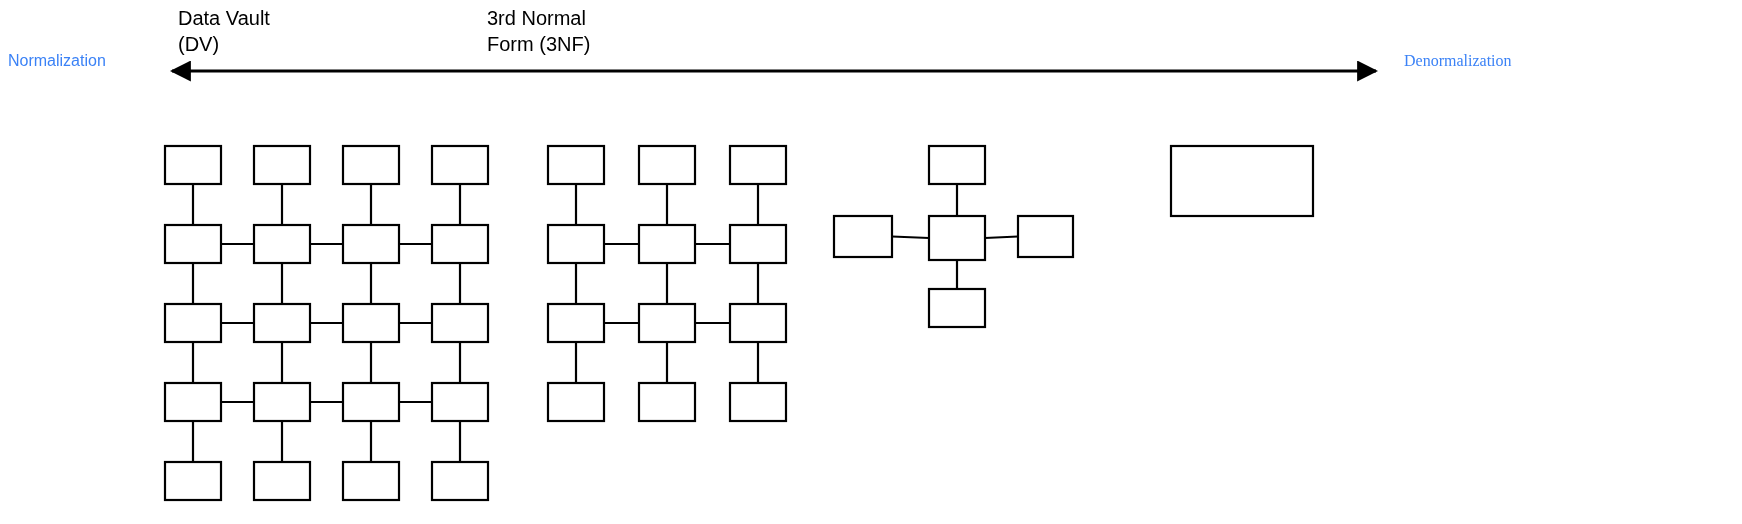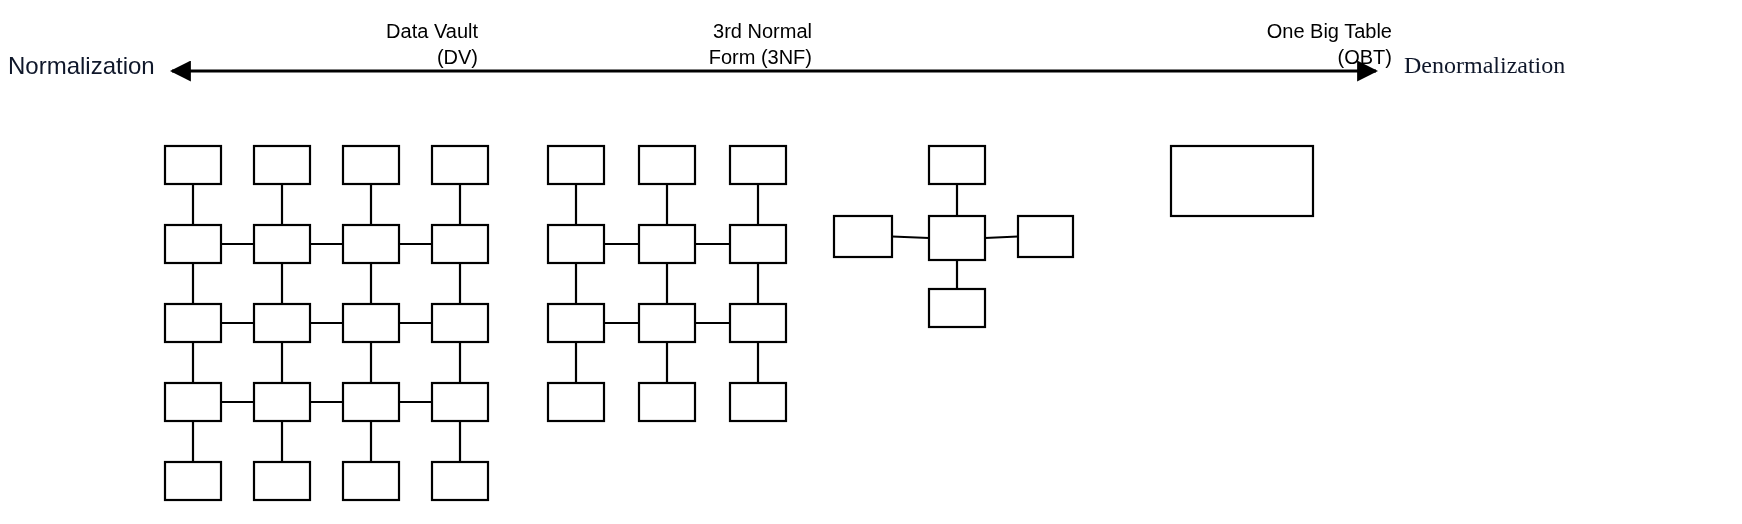--- a/index.html
+++ b/index.html
@@ -12,42 +12,41 @@
   }
   #canvas {
     position: relative;
     width: 1742px;
     height: 524px;
     background: #ffffff;
     overflow: hidden;
   }
   .axis-label {
     position: absolute;
-    font-size: 24px;
-    color: #0f172a;
+    font-size: 16px;
+    color: #3b82f6;
     white-space: nowrap;
     line-height: 1.15;
   }
   #label-normalization {
     left: 8px;
     top: 52px;
   }
   #label-denormalization {
     left: 1404px;
     top: 52px;
     font-family: Liberation Serif, serif;
   }
   .stage-label {
     position: absolute;
     font-size: 20px;
     color: #000000;
-    text-align: right;
+    text-align: left;
     line-height: 1.32;
     white-space: pre-line;
-    margin-top: 13px;
   }
   .arrow-svg {
     position: absolute;
     left: 0;
     top: 0;
     pointer-events: none;
   }
   .shape-svg {
     position: absolute;
     left: 0;
@@ -89,24 +88,22 @@
       </marker>
     </defs>
     <line class="axis-line" x1="172" y1="71" x2="1376" y2="71" marker-start="url(#arrow-left)" marker-end="url(#arrow-right)"></line>
   </svg>
 
   <div class="axis-label" id="label-normalization">Normalization</div>
   <div class="axis-label" id="label-denormalization">Denormalization</div>
 
   <div class="stage-label" id="stage-label-0" style="top: 5px; left: 178px; width: 300px;">Data Vault
 (DV)</div>
-  <div class="stage-label" id="stage-label-1" style="top: 5px; left: 512px; width: 300px;">3rd Normal
+  <div class="stage-label" id="stage-label-1" style="top: 5px; left: 487px; width: 300px;">3rd Normal
 Form (3NF)</div>
-  <div class="stage-label" id="stage-label-3" style="top: 5px; left: 1092px; width: 300px;">One Big Table
-(OBT)</div>
 
   <svg class="shape-svg" id="shapes" width="1742" height="524">
       <line x1="193" y1="184" x2="193" y2="225" class="connector"></line>
       <line x1="282" y1="184" x2="282" y2="225" class="connector"></line>
       <line x1="371" y1="184" x2="371" y2="225" class="connector"></line>
       <line x1="460" y1="184" x2="460" y2="225" class="connector"></line>
       <line x1="193" y1="263" x2="193" y2="304" class="connector"></line>
       <line x1="282" y1="263" x2="282" y2="304" class="connector"></line>
       <line x1="371" y1="263" x2="371" y2="304" class="connector"></line>
       <line x1="460" y1="263" x2="460" y2="304" class="connector"></line>

